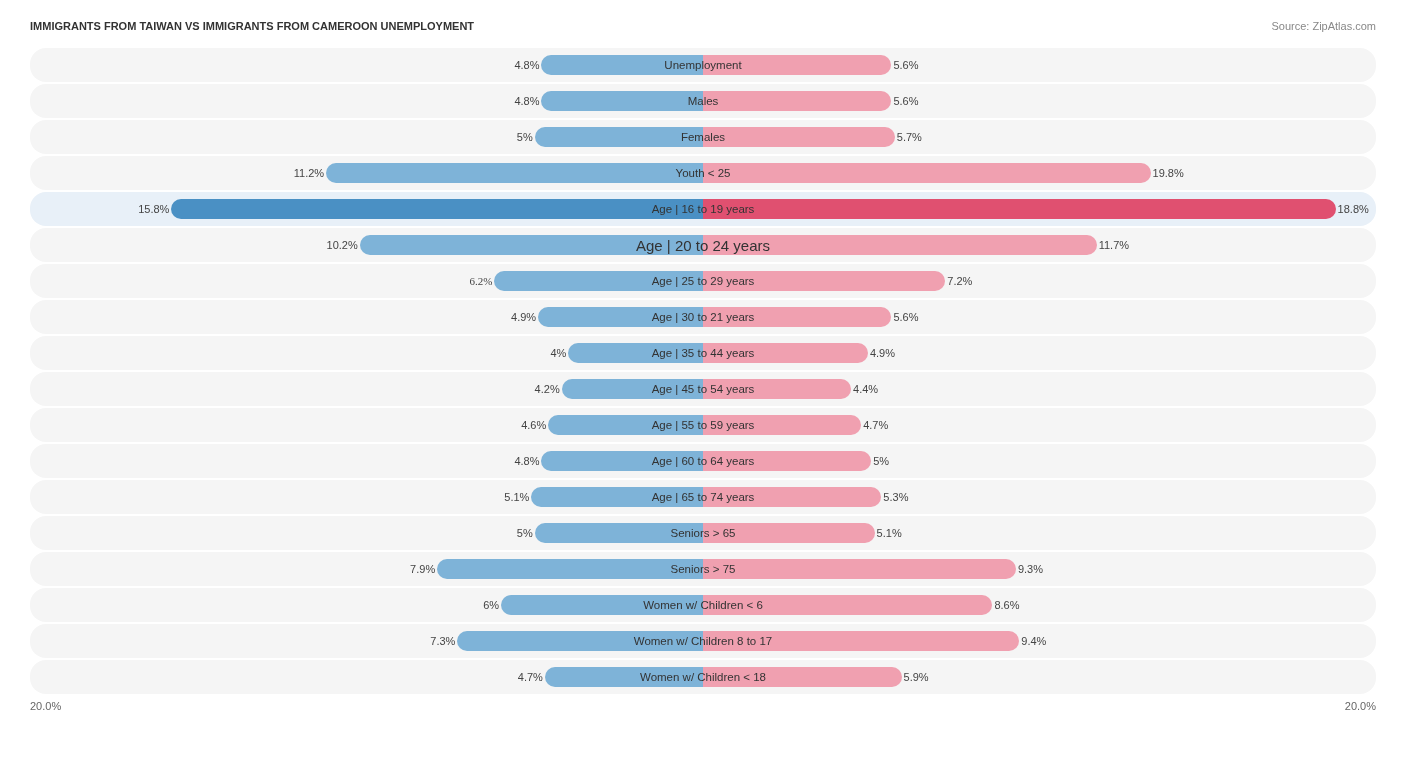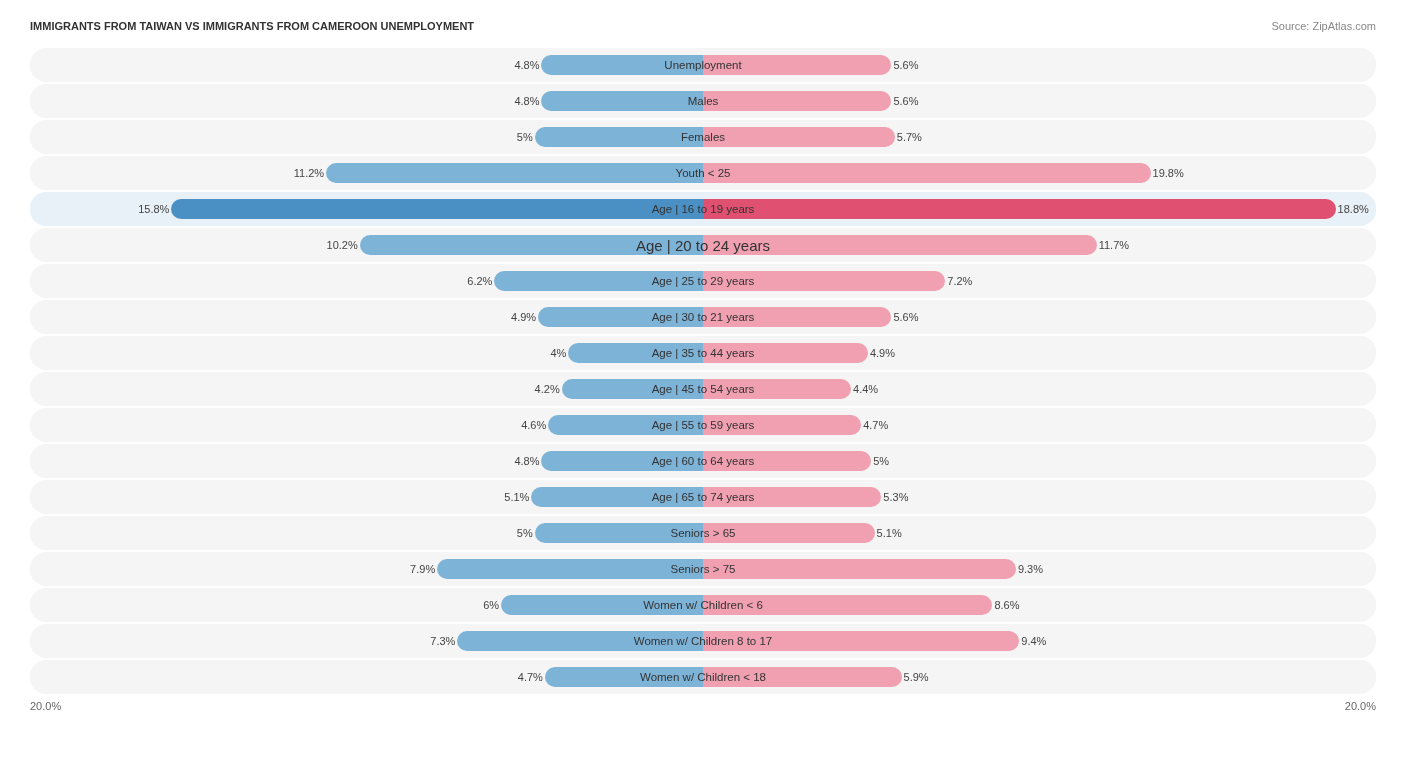--- a/index.html
+++ b/index.html
@@ -409,21 +409,21 @@
         text-align:center;
         font-family:Arial,sans-serif;
       ">Age | 25 to 29 years</div>
 
       <div style="
         position:absolute;
         right:calc(50% + 15.5% + 2px);
         font-size:11px;
         color:#444;
         white-space:nowrap;
-        font-family:Liberation Sans, sans-serif;
+        font-family:Liberation Serif, serif;
       ">6.2%</div>
 
       <div style="
         position:absolute;
         left:calc(50% + 18% + 2px);
         font-size:11px;
         color:#444;
         white-space:nowrap;
         font-family:Arial,sans-serif;
       ">7.2%</div>

